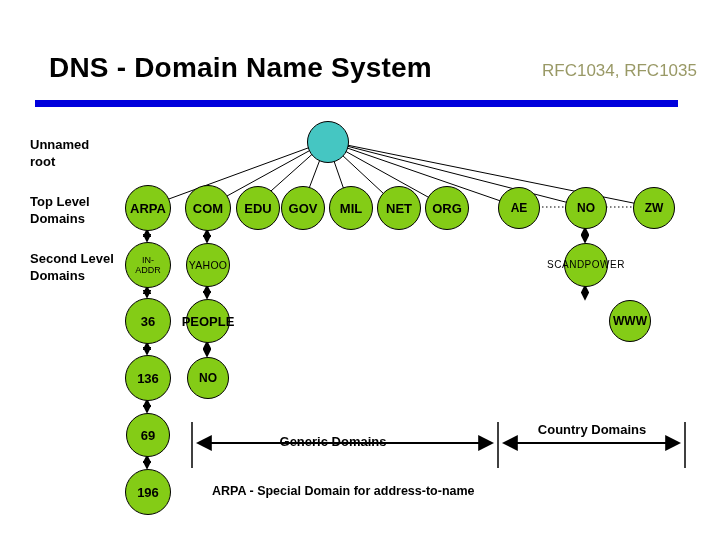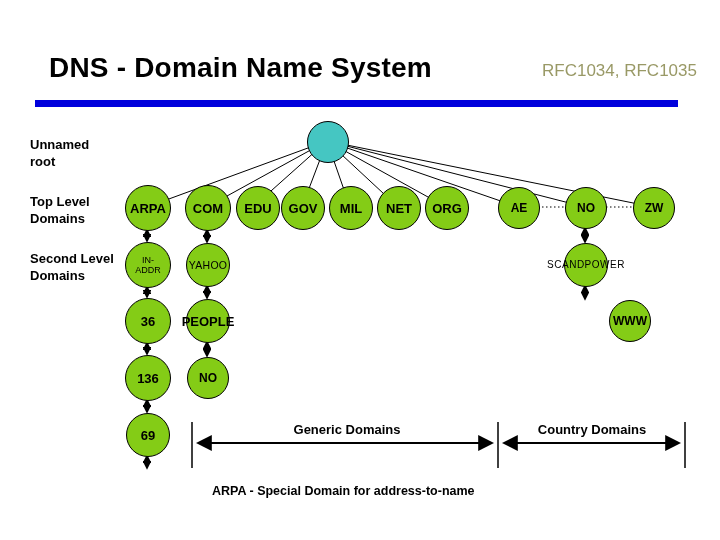--- a/index.html
+++ b/index.html
@@ -23,21 +23,21 @@
   }
   .d44{width:44px;height:44px;} .d42{width:42px;height:42px;} .d40{width:40px;height:40px;}
   .root-node{background:var(--rootfill);}
   .f12{font-size:12px;} 
   .reg11{font-size:10.5px;font-weight:normal;letter-spacing:0.3px;}
   .reg10{font-size:10px;font-weight:normal;letter-spacing:0.5px;}
   .tiny{font-size:9px;font-weight:normal;line-height:10px;}
   .tiny span{display:inline-block;width:32px;}
   .nowrap{white-space:nowrap;}
   .range-label{font-size:13px;font-weight:bold;text-align:center;width:200px;top:422px;}
-  #generic-label{left:247px;}
+  #generic-label{left:233px;margin-top:12px;}
   #country-label{left:492px;}
   #note{left:200px;top:483px;font-size:12.5px;font-weight:bold;line-height:16px;margin-left:12px;}
 </style>
 </head>
 <body>
 
 <div id="slide" style="--rootfill: #45C6C2;">
 
   <div id="title" class="abs">DNS - Domain Name System</div>
   <a id="rfc-link" class="abs" style="color: rgb(153, 153, 102);">RFC1034, RFC1035</a>
@@ -117,20 +117,21 @@
   <div class="node d40 f12" style="left:498px;top:187px;">AE</div>
   <div class="node d40 f12" style="left:565px;top:187px;">NO</div>
   <div class="node d44 tiny" style="left:125px;top:242px;">
     <span>IN-ADDR</span>
   </div>
 
   <div class="node d40 f12" style="left:633px;top:187px;">ZW</div>
   <div class="node d44" style="left:125px;top:298px;">36</div>
   <div class="node d44" style="left:125px;top:355px;">136</div>
   <div class="node d42" style="left:126px;top:413px;">69</div>
+  <div class="node d44" style="left:125px;top:469px;">196</div>
 
   <div class="node d42 reg11 nowrap" style="left:186px;top:243px;">YAHOO</div>
   <div class="node d42 nowrap" style="left:186px;top:299px;">PEOPLE</div>
   <div class="node d40 f12" style="left:187px;top:357px;">NO</div>
 
   <div class="node d42 reg10 nowrap" style="left:564px;top:243px;">SCANDPOWER</div>
   <div class="node d40 f12" style="left:565px;top:300px;margin-left:44px;">WWW</div>
 
   <div id="generic-label" class="abs range-label">Generic Domains</div>
   <div id="country-label" class="abs range-label">Country Domains</div>

